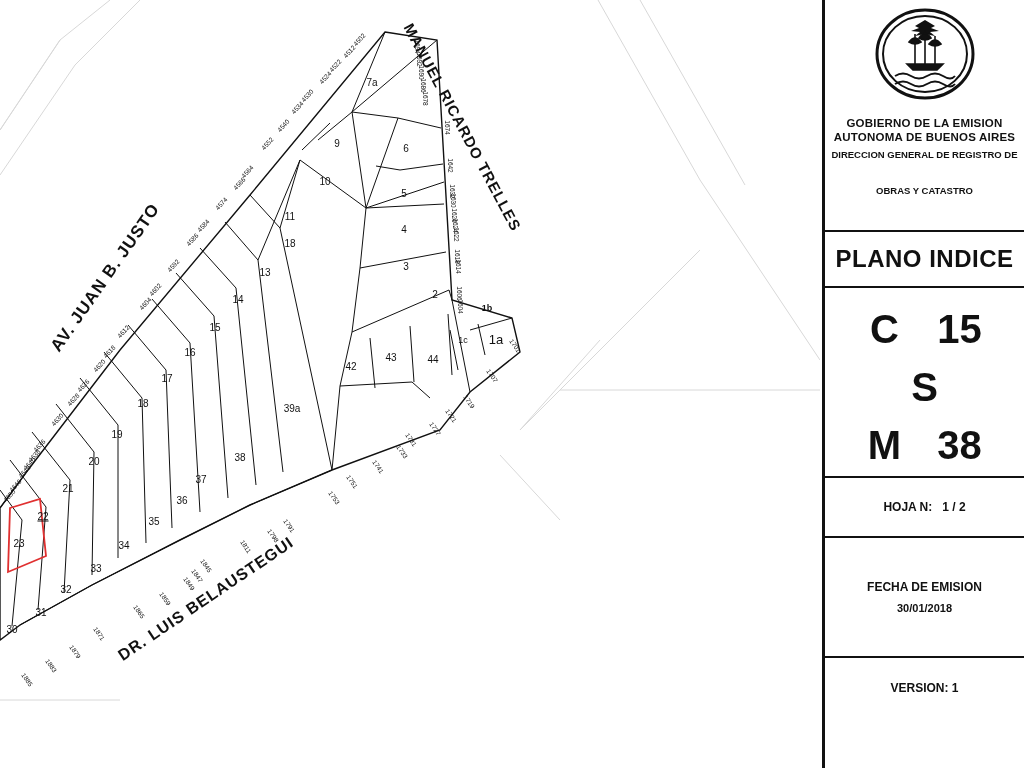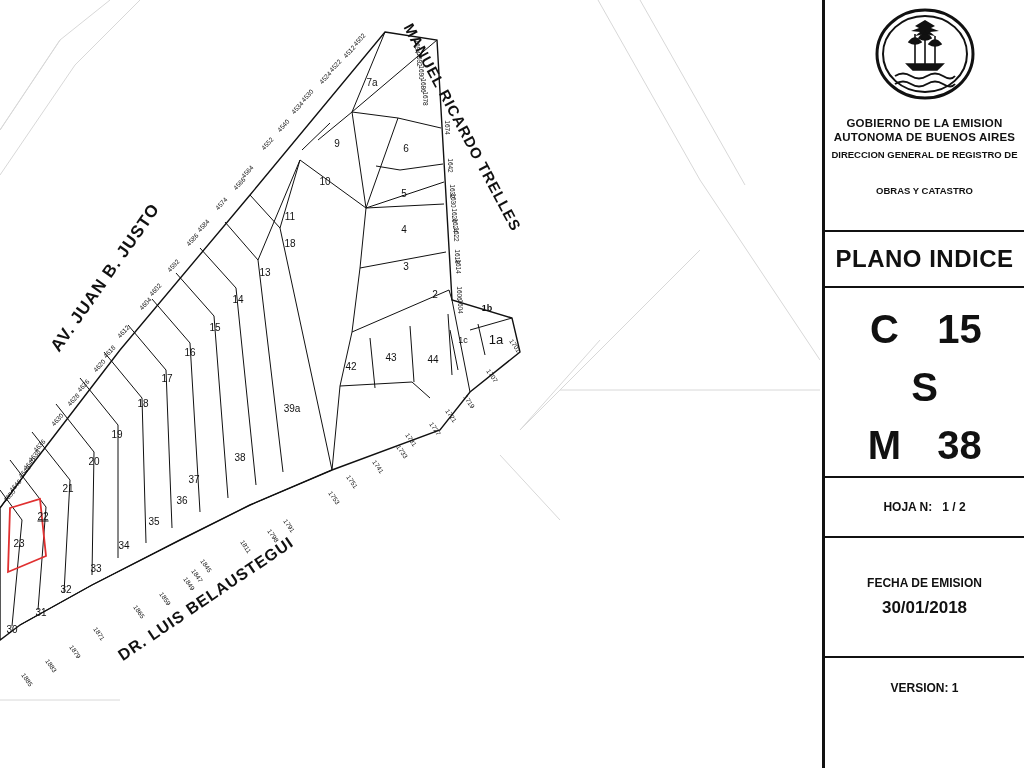--- a/index.html
+++ b/index.html
@@ -139,21 +139,21 @@
   #tb-fecha-row {
     height: 120px;
     display: flex;
     flex-direction: column;
     align-items: center;
     justify-content: center;
     font-size: 12px;
     font-weight: bold;
     color: #111;
   }
-  #tb-fecha-row .date-val { margin-top: 8px; font-size: 17px; }
+  #tb-fecha-row .date-val { margin-top: 8px; font-size: 11px; }
   #tb-version-row {
     height: 60px;
     display: flex;
     align-items: center;
     justify-content: center;
     font-size: 12px;
     font-weight: bold;
     color: #111;
     border-bottom: none;
   }
@@ -273,21 +273,21 @@
     <div class="parcel-num" style="left:190px; top:352px;">16</div>
     <div class="parcel-num" style="left:351px; top:366px;">42</div>
     <div class="parcel-num" style="left:391px; top:357px;">43</div>
     <div class="parcel-num" style="left:433px; top:359px;">44</div>
     <div class="parcel-num" style="left:167px; top:378px;">17</div>
     <div class="parcel-num" style="left:292px; top:408px;">39a</div>
     <div class="parcel-num" style="left:143px; top:403px;">18</div>
     <div class="parcel-num" style="left:117px; top:434px;">19</div>
     <div class="parcel-num" style="left:94px; top:461px;">20</div>
     <div class="parcel-num" style="left:240px; top:457px;">38</div>
-    <div class="parcel-num" style="left:194px; top:479px;">37</div>
+    <div class="parcel-num" style="left:201px; top:479px;">37</div>
     <div class="parcel-num" style="left:68px; top:488px;">21</div>
     <div class="parcel-num" style="left:182px; top:500px;">36</div>
     <div class="parcel-num" style="left:43px; top:516px;text-decoration:underline;">22</div>
     <div class="parcel-num" style="left:154px; top:521px;">35</div>
     <div class="parcel-num" style="left:19px; top:543px;">23</div>
     <div class="parcel-num" style="left:124px; top:545px;">34</div>
     <div class="parcel-num" style="left:96px; top:568px;">33</div>
     <div class="parcel-num" style="left:66px; top:589px;">32</div>
     <div class="parcel-num" style="left:41px; top:612px;">31</div>
     <div class="parcel-num" style="left:12px; top:629px;">30</div>

